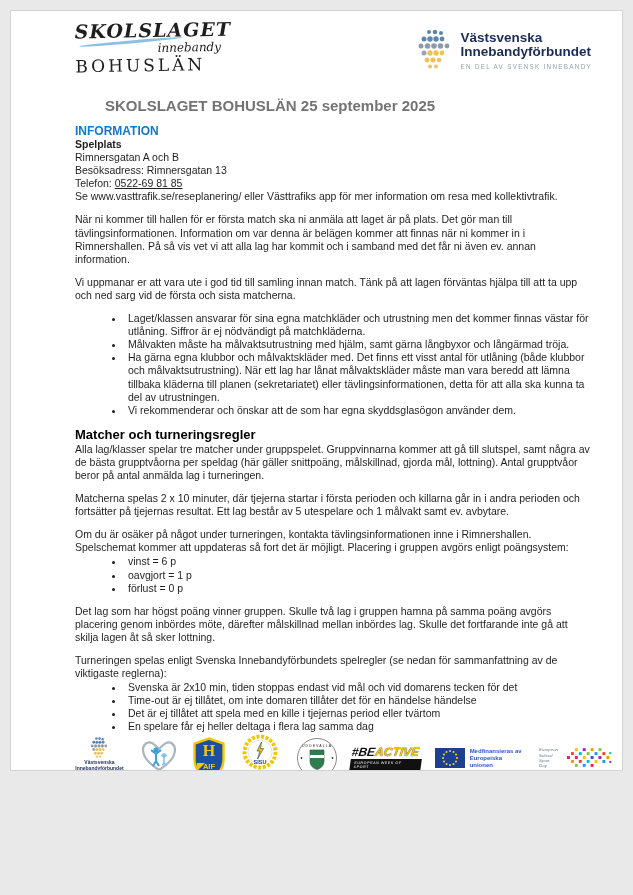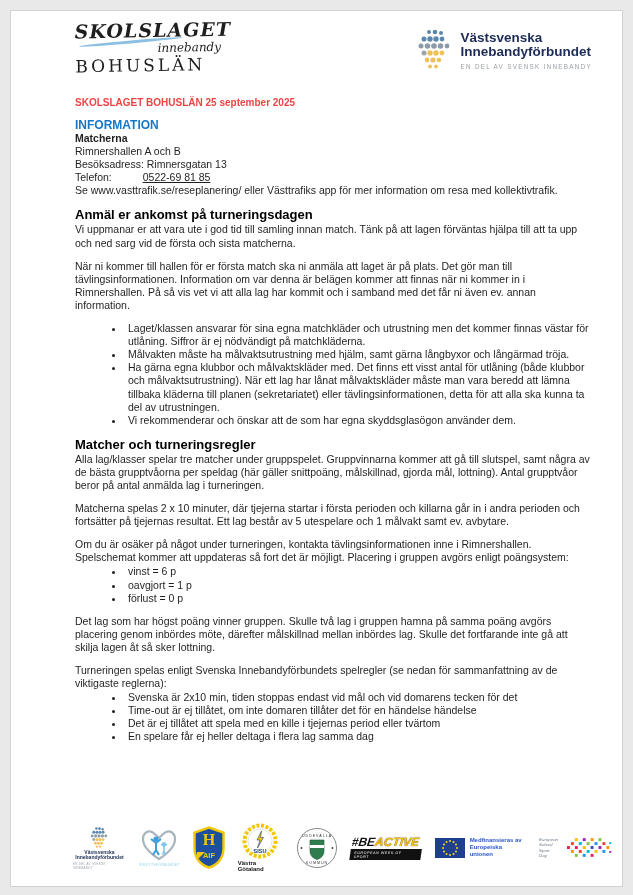--- a/index.html
+++ b/index.html
@@ -1,44 +1,44 @@
 <!DOCTYPE html>
 <html><head>
 <meta charset="utf-8">
 <style>
   * { box-sizing: border-box; margin: 0; padding: 0; }
   html,body { background:#dcdcdc; }
   .canvas { position:relative; width:633px; height:895px; background:#e9e9e9; font-family:"Liberation Sans", sans-serif; }
-  .page { position:absolute; left:10px; top:10px; width:613px; height:877px; background:#ffffff;
+  .page { position:absolute; left:10px; top:10px; width:613px; height:761px; background:#ffffff;
           border:1px solid #d3d3d3; overflow:hidden; display:flex; flex-direction:column; }
 
   
   .header { display:flex; justify-content:space-between; align-items:flex-start;
             padding:8px 30px 0 64px; height:76px; flex:0 0 auto; }
   .hand-logo { width:160px; color:#1e1e1e; transform:rotate(-1deg); }
   .hand1 { font-family:"DejaVu Serif", serif; font-style:italic; font-weight:700; font-size:19px; letter-spacing:1px; }
   .hand-swoosh { height:3px; width:104px; background:#8cc0e2; border-radius:50%; transform:rotate(-4deg); margin:-1px 0 0 4px; }
   .hand2 { font-family:"DejaVu Serif", serif; font-style:italic; font-size:12px; text-align:right; margin:-2px 14px 0 0; }
   .hand3 { font-family:"DejaVu Serif", serif; font-size:17px; letter-spacing:3px; margin-top:0px; }
   .vibf { display:flex; align-items:center; gap:8px; margin-top:8px; }
   .vibf-text .l1,.vibf-text .l2 { font-size:13.5px; font-weight:700; color:#1c2b57; line-height:14.5px; }
   .vibf-text .tag { font-size:6.3px; letter-spacing:1.3px; color:#9aa0a6; margin-top:3px; border-top:0px; }
 
   
   .content { padding:0 32px 0 64px; flex:0 0 auto; }
-  .doc-title { font-size:10px; font-weight:700; color:#ef4444; margin-top:10px; }
+  .doc-title { font-size:15px; font-weight:700; color:#737373; margin-top:10px;margin-left:30px; }
   .doc-sub   { font-size:12px; font-weight:700; color:#1577c8; margin-top:10px; }
   .content p, .content li { font-size:10.5px; line-height:13.1px; color:#1f1f1f; }
   .b { font-weight:700; }
   .gap { margin-bottom:10px; }
   h2 { font-size:13px; font-weight:700; color:#000; margin:8px 0 1px; }
   ul { margin:1px 0 10px; padding-left:50px; }
   ul.tight { margin-bottom:10px; }
   li { padding-left:3px; }
-  .u { text-decoration:underline;margin-left:28px; }
+  .u { text-decoration:underline; }
 
   
   .footer { margin-top:auto; flex:0 0 auto; display:flex; align-items:center; gap:13px;
             padding:0 10px 14px 62px; }
   .flogo { display:flex; flex-direction:column; align-items:center; }
   .vibf-mini-text { font-size:5px; font-weight:700; color:#1c2b57; text-align:center; line-height:5.5px; }
   .vibf-mini-tag { font-size:2.8px; color:#9aa0a6; letter-spacing:.4px; margin-top:1px; }
   .heart-cap { font-size:3.4px; color:#8fd0ea; letter-spacing:.3px; margin-top:1px; }
   .sisu-cap { font-size:6px; font-weight:700; color:#111; margin-top:1px; }
   .beactive { display:flex; flex-direction:column; align-items:flex-start; transform:skewX(-8deg); }
@@ -96,30 +96,29 @@
         </div>
       </div>
     </div>
 
     <div class="content">
       <div class="doc-title">SKOLSLAGET BOHUSLÄN 25 september 2025</div>
       <div class="doc-sub">INFORMATION</div>
 
 
       <div class="gap">
-        <p class="b">Matcherna</p>
-        <p>Rimnershallen A och B</p>
+        <p class="b">Spelplats</p>
+        <p>Rimnersgatan A och B</p>
         <p>Besöksadress: Rimnersgatan 13</p>
         <p><span>Telefon: </span><span class="u">0522-69 81 85</span></p>
         <p>Se www.vasttrafik.se/reseplanering/ eller Västtrafiks app för mer information om resa med kollektivtrafik.</p>
       </div>
 
-      <h2>Anmäl er ankomst på turneringsdagen</h2>
+      <p class="gap">När ni kommer till hallen för er första match ska ni anmäla att laget är på plats. Det gör man till tävlingsinformationen. Information om var denna är belägen kommer att finnas när ni kommer in i Rimnershallen. På så vis vet vi att alla lag har kommit och i samband med det får ni även ev. annan information.</p>
       <p class="gap">Vi uppmanar er att vara ute i god tid till samling innan match. Tänk på att lagen förväntas hjälpa till att ta upp och ned sarg vid de första och sista matcherna.</p>
-      <p class="gap">När ni kommer till hallen för er första match ska ni anmäla att laget är på plats. Det gör man till tävlingsinformationen. Information om var denna är belägen kommer att finnas när ni kommer in i Rimnershallen. På så vis vet vi att alla lag har kommit och i samband med det får ni även ev. annan information.</p>
 
       <ul>
         <li>Laget/klassen ansvarar för sina egna matchkläder och utrustning men det kommer finnas västar för utlåning. Siffror är ej nödvändigt på matchkläderna.</li>
         <li>Målvakten måste ha målvaktsutrustning med hjälm, samt gärna långbyxor och långärmad tröja.</li>
         <li>Ha gärna egna klubbor och målvaktskläder med. Det finns ett visst antal för utlåning (både klubbor och målvaktsutrustning). När ett lag har lånat målvaktskläder måste man vara beredd att lämna tillbaka kläderna till planen (sekretariatet) eller tävlingsinformationen, detta för att alla ska kunna ta del av utrustningen.</li>
         <li>Vi rekommenderar och önskar att de som har egna skyddsglasögon använder dem.</li>
       </ul>
 
       <h2>Matcher och turneringsregler</h2>
       <p class="gap">Alla lag/klasser spelar tre matcher under gruppspelet. Gruppvinnarna kommer att gå till slutspel, samt några av de bästa grupptvåorna per speldag (här gäller snittpoäng, målskillnad, gjorda mål, lottning). Antal grupptvåor beror på antal anmälda lag i turneringen.</p>

